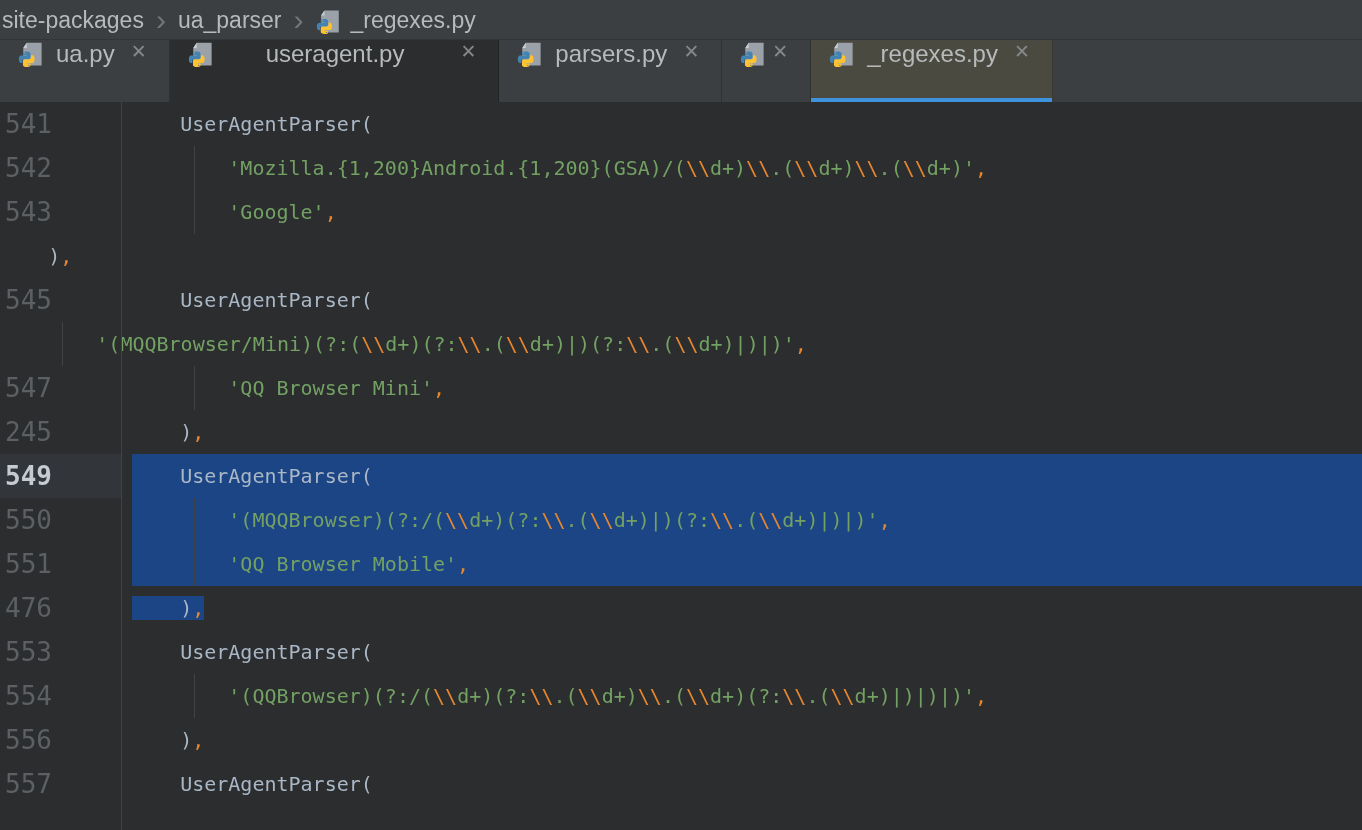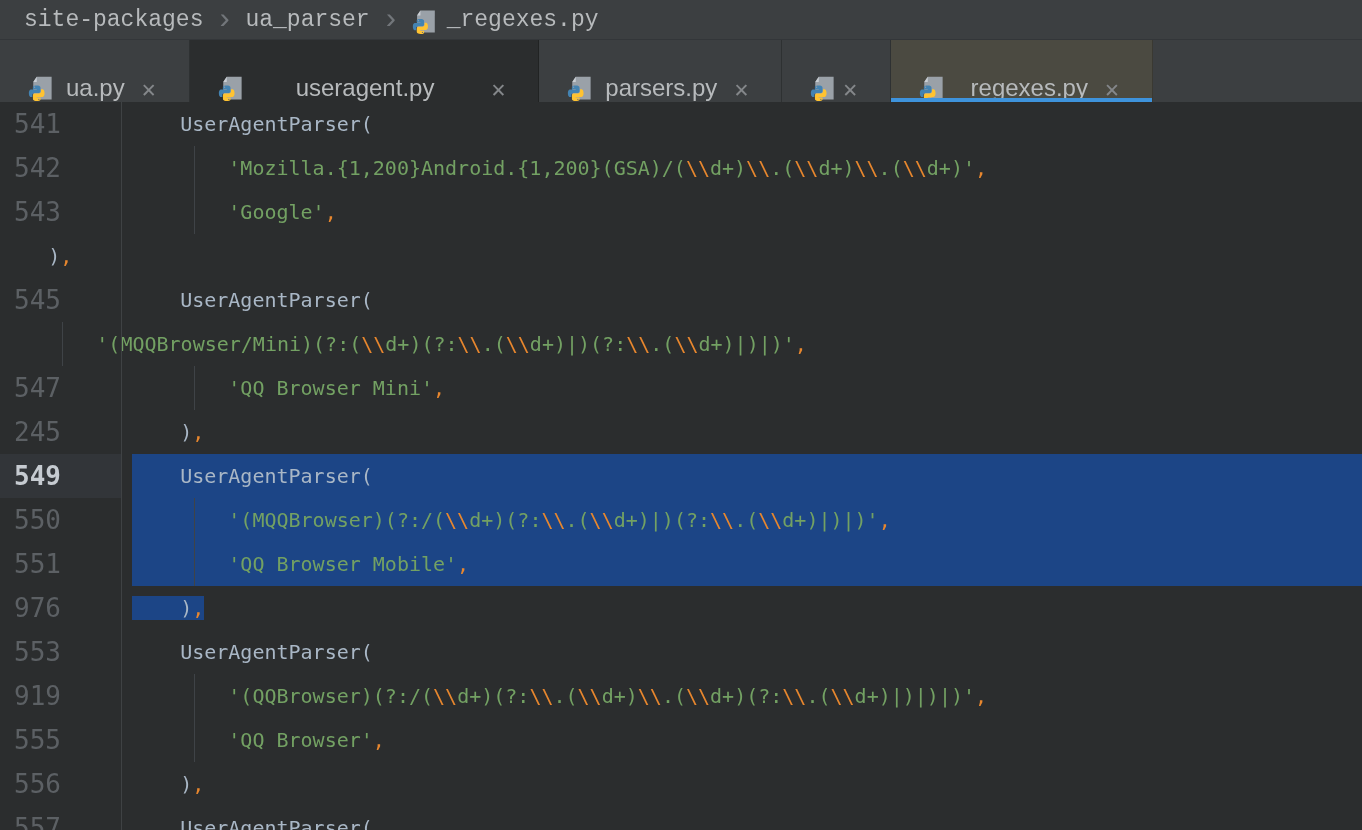--- a/index.html
+++ b/index.html
@@ -5,51 +5,51 @@
   html,body{margin:0;padding:0;}
   body{
     width:1362px;height:830px;overflow:hidden;
     background:var(--bg-editor,#2B2D2E);
     font-family:"Liberation Sans",sans-serif;
     -webkit-font-smoothing:antialiased;
   }
   
   .crumb-bar{
     height:40px;background:var(--bg-bar,#3C3F41);
-    display:flex;align-items:center;padding-left:24px;
-    border-bottom:1px solid #333639;box-sizing:border-box;font-family:Liberation Mono, monospace;
+    display:flex;align-items:center;padding-left:2px;
+    border-bottom:1px solid #333639;box-sizing:border-box;
   }
   .crumb-item{color:var(--text-ui,#B7BABC);font-size:23px;line-height:40px;white-space:nowrap;}
   .crumb-sep{color:#72767A;font-size:30px;line-height:36px;padding:0 12px;font-weight:300;}
   .crumb-icon{display:inline-flex;margin-right:8px;transform:translateY(2px);}
   
   .tab-bar{
     height:62px;background:var(--bg-bar,#3C3F41);
     display:flex;align-items:stretch;
   }
   .tab{
-    position:relative;display:flex;align-items:flex-end;
-    padding:0 28px;cursor:default;
+    position:relative;display:flex;align-items:flex-start;
+    padding:0 18px;cursor:default;
     border-right:1px solid rgba(0,0,0,0.22);box-sizing:border-box;
   }
   .tab .tab-label{color:var(--text-ui,#B7BABC);font-size:24px;margin:0 12px 0 10px;white-space:nowrap;}
   .tab .tab-close{color:#84878A;font-size:19px;line-height:19px;padding:2px 4px;}
   .tab.dimmed{background:var(--bg-tab-dim,#2B2D2E);gap:40px;}
   .tab.active{background:var(--bg-tab-active,#4B4A41);}
   .tab.active::after{
     content:"";position:absolute;left:0;right:0;bottom:0;height:4px;
     background:var(--underline,#3E93DC);
   }
   
   .editor{position:relative;height:728px;background:var(--bg-editor,#2B2D2E);}
   .gutter-border{position:absolute;left:121px;top:0;bottom:0;width:1px;background:var(--gutter-border,#3F4244);z-index:3;}
   .rows{position:absolute;inset:0;}
   .row{display:flex;height:44px;font-family:"DejaVu Sans Mono",monospace;}
   .gut{
-    width:132px;flex:0 0 132px;box-sizing:border-box;padding-left:14px;
+    width:132px;flex:0 0 132px;box-sizing:border-box;padding-left:5px;
     font-size:26px;line-height:44px;color:var(--lnum,#5C6064);
   }
   .row.caret .gut{
     color:var(--lnum-active,#C6CBD1);
     background:linear-gradient(to right,var(--caretline,#323539) 0,var(--caretline,#323539) 121px,transparent 121px);
     font-weight:bold;
   }
   .code{
     position:relative;flex:1;font-size:20px;line-height:44px;
     white-space:pre;overflow:hidden;
@@ -188,34 +188,30 @@
       </div>
       <div class="row sel">
         <div class="gut">550</div>
         <div class="code guide"><span class="tok-str">        '(MQQBrowser)(?:/(</span><span class="tok-esc">\\</span><span class="tok-str">d+)(?:</span><span class="tok-esc">\\</span><span class="tok-str">.(</span><span class="tok-esc">\\</span><span class="tok-str">d+)|)(?:</span><span class="tok-esc">\\</span><span class="tok-str">.(</span><span class="tok-esc">\\</span><span class="tok-str">d+)|)|)'</span><span class="tok-com">,</span></div>
       </div>
       <div class="row sel">
         <div class="gut">551</div>
         <div class="code guide"><span class="tok-str">        'QQ Browser Mobile'</span><span class="tok-com">,</span></div>
       </div>
       <div class="row">
-        <div class="gut">976</div>
+        <div class="gut">476</div>
         <div class="code"><span class="psel"><span class="tok-def">    )</span><span class="tok-com">,</span></span></div>
       </div>
       <div class="row">
         <div class="gut">553</div>
         <div class="code"><span class="tok-def">    UserAgentParser(</span></div>
       </div>
       <div class="row">
-        <div class="gut">919</div>
+        <div class="gut">554</div>
         <div class="code guide"><span class="tok-str">        '(QQBrowser)(?:/(</span><span class="tok-esc">\\</span><span class="tok-str">d+)(?:</span><span class="tok-esc">\\</span><span class="tok-str">.(</span><span class="tok-esc">\\</span><span class="tok-str">d+)</span><span class="tok-esc">\\</span><span class="tok-str">.(</span><span class="tok-esc">\\</span><span class="tok-str">d+)(?:</span><span class="tok-esc">\\</span><span class="tok-str">.(</span><span class="tok-esc">\\</span><span class="tok-str">d+)|)|)|)'</span><span class="tok-com">,</span></div>
-      </div>
-      <div class="row">
-        <div class="gut">555</div>
-        <div class="code guide"><span class="tok-str">        'QQ Browser'</span><span class="tok-com">,</span></div>
       </div>
       <div class="row">
         <div class="gut">556</div>
         <div class="code"><span class="tok-def">    )</span><span class="tok-com">,</span></div>
       </div>
       <div class="row">
         <div class="gut">557</div>
         <div class="code"><span class="tok-def">    UserAgentParser(</span></div>
       </div>
     </div>

